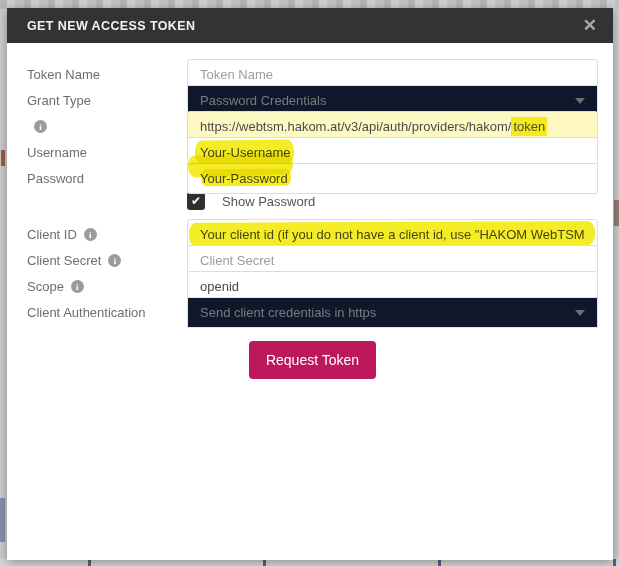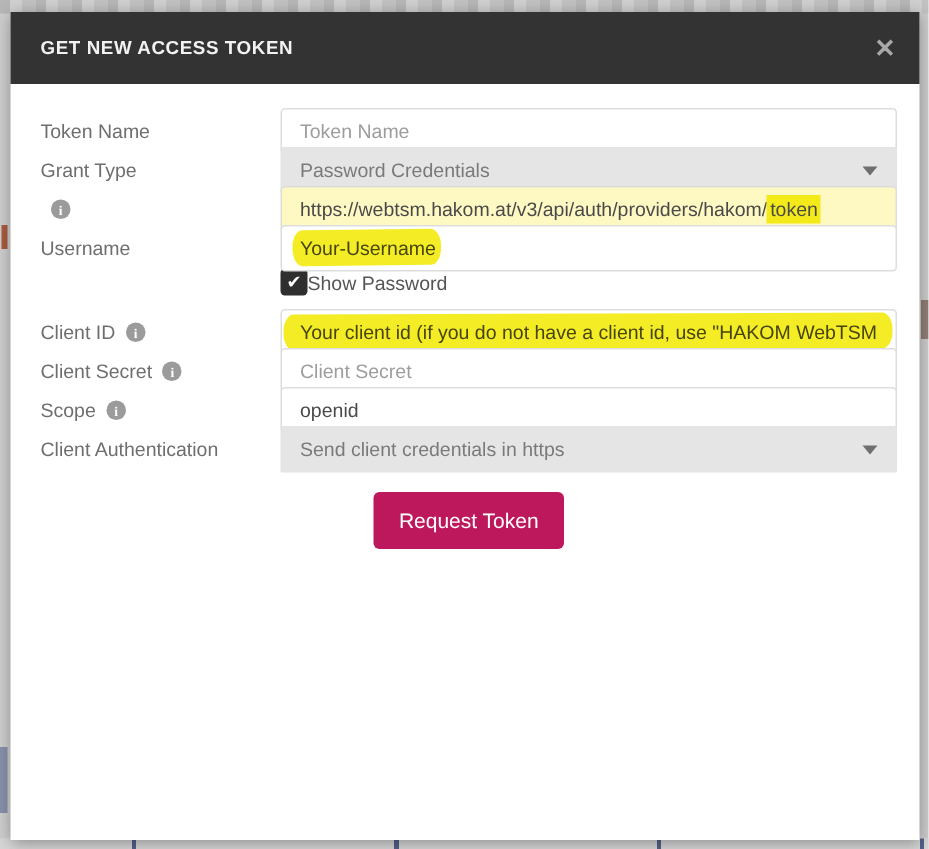--- a/index.html
+++ b/index.html
@@ -15,56 +15,56 @@
     background-image:repeating-linear-gradient(90deg,#d6d6d6 0 88px,#52628a 88px 91px,#d6d6d6 91px 175px);}
   .bg-left-speck1{position:absolute;left:1px;top:150px;width:4px;height:16px;background:#a85a3e;}
   .bg-left-speck2{position:absolute;left:0;top:498px;width:5px;height:44px;background:#4d5f8c;opacity:.55;}
   .bg-right-speck{position:absolute;right:0;top:200px;width:5px;height:26px;background:#6b4a3a;opacity:.6;}
 
   .modal{
     position:absolute;left:7px;top:8px;width:606px;height:552px;
     background:#ffffff;box-shadow:0 2px 10px rgba(0,0,0,.35);
   }
   .titlebar{
-    height:48px;background:#333333;display:flex;align-items:center;
+    height:35px;background:#333333;display:flex;align-items:center;
     padding:0 16px 0 20px;box-sizing:border-box;
   }
   .titlebar .title{color:#f2f2f2;font-size:12.5px;font-weight:bold;letter-spacing:.4px;}
   .close{margin-left:auto;color:#a9a9a9;font-size:17px;line-height:1;cursor:pointer;font-weight:bold;}
 
   .body{padding:24px 15px 0 20px;box-sizing:border-box;}
   .row{display:flex;align-items:center;height:15px;margin-bottom:11px;}
   .row-label{width:160px;flex:none;display:flex;align-items:center;color:#6e6e6e;font-size:13px;}
   .info{width:13px;height:13px;margin-left:7px;border-radius:50%;background:#9b9b9b;color:#ffffff;
     font-size:9px;font-weight:bold;font-family:"Liberation Serif",serif;
     display:inline-flex;align-items:center;justify-content:center;flex:none;}
   .field{flex:1;position:relative;min-width:0;}
   .tinput{width:100%;box-sizing:border-box;height:31px;border:1px solid #dddddd;border-radius:3px;
     padding:0 12px;font-family:"Liberation Sans",sans-serif;font-size:13px;color:#4a4a4a;background:#ffffff;outline:none;}
   .tinput::placeholder{color:#9d9d9d;opacity:1;}
-  .selectbox{height:31px;box-sizing:border-box;background:#e5e5e5;border:1px solid #e4e4e4;border-radius:1px;
+  .selectbox{height:31px;box-sizing:border-box;background:#0f172a;border:1px solid #e4e4e4;border-radius:1px;
     display:flex;align-items:center;padding:0 12px;color:#7a7a7a;font-size:13px;cursor:pointer;}
   .chevron{margin-left:auto;width:0;height:0;border-left:5px solid transparent;border-right:5px solid transparent;
     border-top:6px solid #6f6f6f;}
   .urlbox{height:31px;box-sizing:border-box;border:1px solid #dddddd;border-radius:3px;background:#fef9c3;
     display:flex;align-items:center;padding:0 12px;color:#4a4a4a;font-size:13px;white-space:nowrap;overflow:hidden;cursor:text;}
   .hl-inline{background:#f4ea1a;padding:2px 2px;}
 
   .marker{position:absolute;background:#f2ea00;mix-blend-mode:multiply;opacity:.85;pointer-events:none;
     border-radius:7px/11px;}
   .marker.username{left:8px;top:3px;width:99px;height:24px;transform:rotate(-0.6deg);}
   .marker.password{left:1px;top:-9px;width:105px;height:22px;transform:rotate(-1.8deg);}
   .marker.password2{left:14px;top:6px;width:90px;height:17px;transform:rotate(-0.5deg);border-radius:5px/8px;}
   .marker.clientid{left:2px;top:3px;width:406px;height:24px;transform:rotate(-0.2deg);}
 
   .row-check{display:flex;align-items:center;height:18px;margin:-5px 0 17px 0;}
   .check-spacer{width:160px;flex:none;}
   .checkbox{width:18px;height:18px;background:#2f2f2f;border-radius:3px;color:#ffffff;
     display:flex;align-items:center;justify-content:center;font-size:12px;cursor:pointer;flex:none;}
-  .check-label{color:#555555;font-size:13px;}
+  .check-label{margin-left:17px;color:#555555;font-size:13px;}
 
   .btn-row{text-align:center;margin-top:21px;}
   .btn{display:inline-block;background:#be185d;color:#ffffff;border:none;border-radius:4px;
     height:38px;padding:0 17px;font-family:"Liberation Sans",sans-serif;font-size:14px;cursor:pointer;}
 </style>
 </head>
 <body>
 
 <div class="bg-top"></div>
 <div class="bg-bottom"></div>
@@ -117,20 +117,30 @@
     <div class="row">
       <div class="row-label">
         <span>Username</span>
       </div>
       <div class="field">
         <input class="tinput" type="text" value="Your-Username" style="">
         <div class="marker username"></div>
       </div>
     </div>
 
+    <div class="row">
+      <div class="row-label">
+        <span>Password</span>
+      </div>
+      <div class="field">
+        <input class="tinput" type="text" value="Your-Password" style="">
+        <div class="marker password"></div>
+        <div class="marker password2"></div>
+      </div>
+    </div>
 
     <div class="row-check">
       <div class="check-spacer"></div>
       <div class="checkbox">
         <span>✔</span>
       </div>
       <span class="check-label">Show Password</span>
     </div>
 
     <div class="row">

